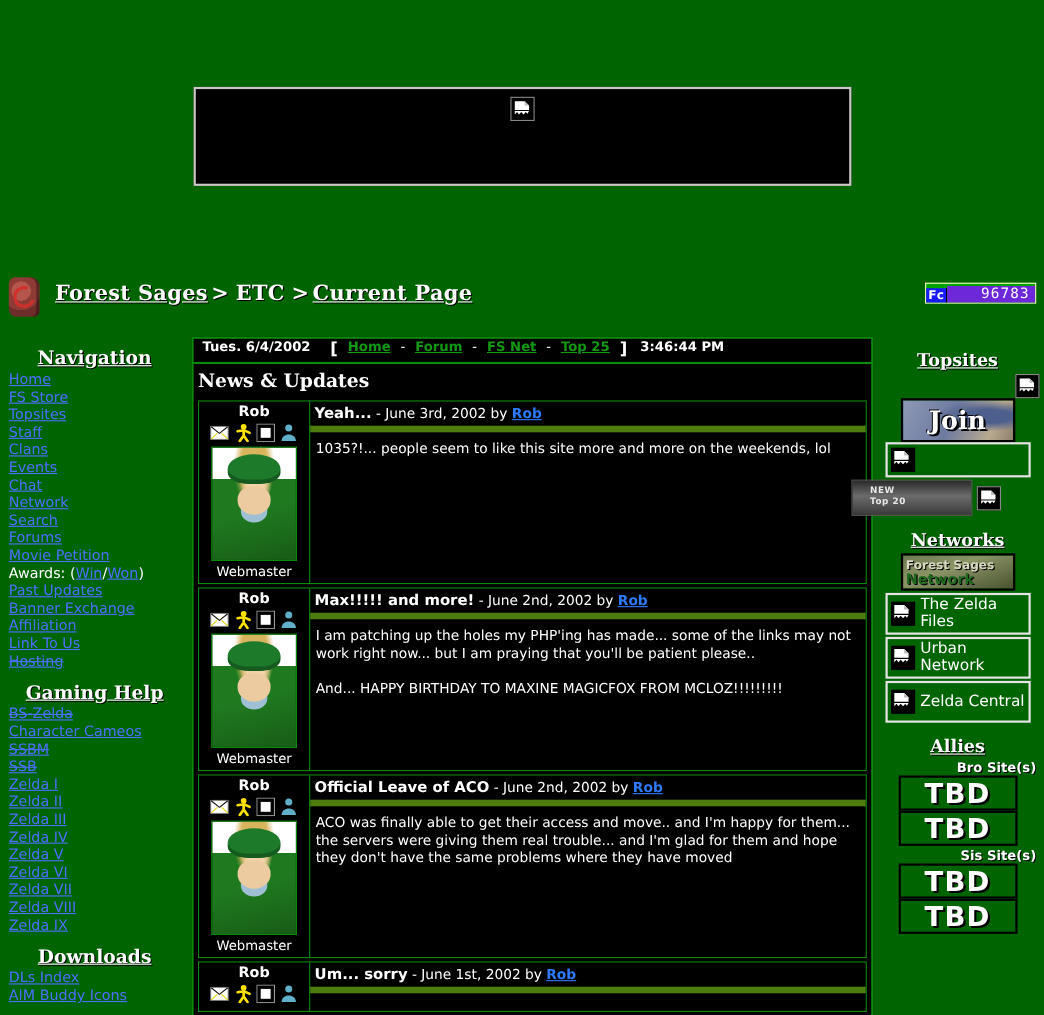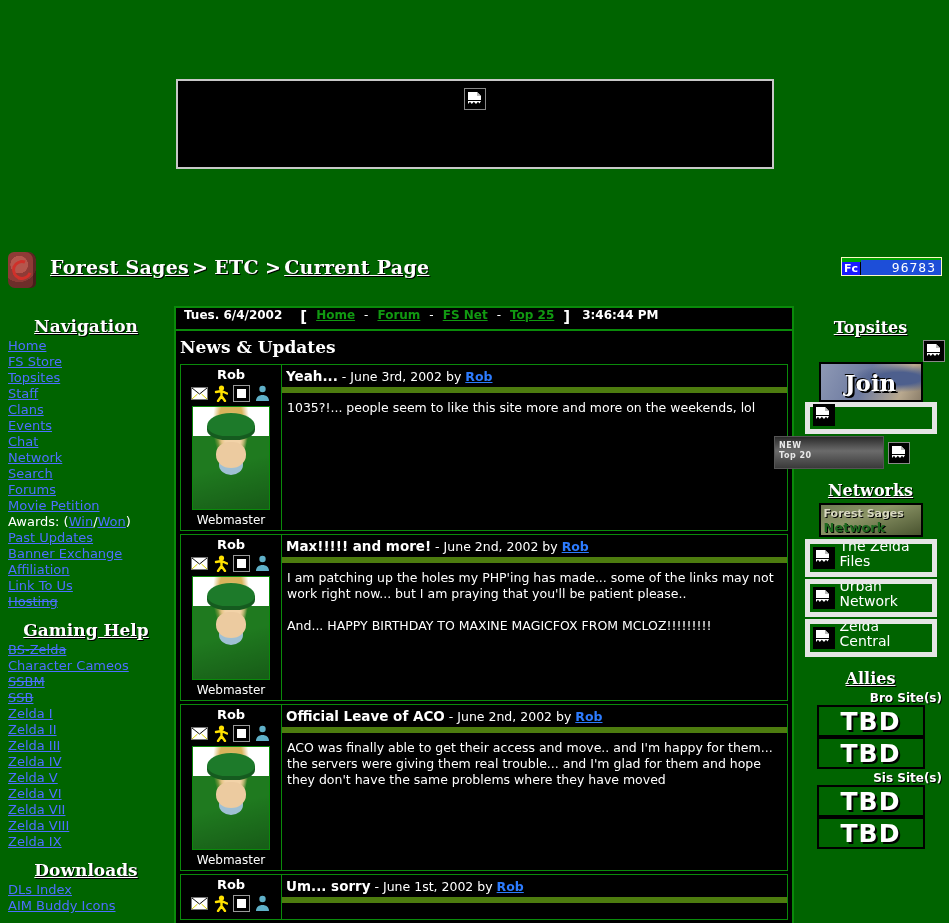--- a/index.html
+++ b/index.html
@@ -79,21 +79,21 @@
     width: 19px; background: #1a1aff; color: #fff;
     font: bold 11px "DejaVu Sans", sans-serif;
     display: flex; align-items: center; justify-content: center;
     border-right: 1px solid #000;
   }
   .counter .num {
     flex: 1; color: #fff;
     font: 13px "DejaVu Sans Mono", monospace;
     display: flex; align-items: center; justify-content: flex-end;
     padding-right: 5px; letter-spacing: 1px;
-    background: #1d4ed8;
+    background: #6d28d9;
   }
 
   
   .columns { display: flex; align-items: flex-start; width: 949px; }
   .leftcol  { width: 172px; flex: none; text-align: center; }
   .centercol{ width: 624px; flex: none; padding: 0 2px; }
   .rightcol { width: 149px; flex: none; text-align: center; }
 
   
   .sec-title {
@@ -175,22 +175,22 @@
     color: #fff; font-size: 12.5px; line-height: 16px;
     padding: 7px 5px; white-space: pre-wrap; flex: 1;
   }
 
   
   .rt-title {
     color: #fff; font-weight: bold; font-size: 16px;
     text-decoration: underline; font-family: "DejaVu Serif", serif;
     margin: 12px 0 3px; text-shadow: 1px 1px 0 #000;
   }
-  .ph-box { border: 5px solid #e5e5e5; margin: 0 auto 2px; background: transparent;
-            display: flex; align-items: flex-end; padding: 3px; }
+  .ph-box { border: 2px solid #e5e5e5; margin: 0 auto 2px; background: transparent;
+            display: flex; align-items: center; padding: 3px; }
   .ph-box .lbl { color: #fff; font-size: 14px; margin-left: 5px; text-align: left;
                  line-height: 15px; overflow: hidden; }
   .row-right { display: flex; justify-content: flex-end; }
 
   .joinbtn {
     width: 104px; height: 40px; margin: 0 auto; border: 2px solid #000;
     background:
       radial-gradient(ellipse at 78% 40%, #4d5f8d 0 20%, rgba(77,95,141,0) 45%),
       linear-gradient(115deg, #8e99b5 0%, #6d7aa0 45%, #b9a98f 80%, #8c7f6b 100%);
     display: flex; align-items: center; justify-content: center;
@@ -198,21 +198,21 @@
   .joinbtn span {
     color: #fff; font: bold 23px "DejaVu Serif", serif;
     text-shadow: 2px 2px 0 #000, -1px -1px 0 #000;
   }
   .top20 {
     width: 110px; height: 33px; border: 1px solid #555;
     background: linear-gradient(180deg,#2a2a2a 0%, #6b6b6b 45%, #3a3a3a 100%);
     position: relative; overflow: hidden;
   }
   .top20 .t1, .top20 .t2 {
-    position: absolute; left: 4px; color: #e8e8e8;
+    position: absolute; left: 16px; color: #e8e8e8;
     font: bold 8px "DejaVu Sans", sans-serif; letter-spacing: .5px;
   }
   .top20 .t1 { top: 4px; }
   .top20 .t2 { top: 14px; }
   .fsnet-banner {
     width: 104px; height: 34px; border: 2px solid #000; margin: 0 auto 2px;
     background: linear-gradient(160deg,#6e7a52 0%, #8b9466 40%, #49532f 100%);
     position: relative;
   }
   .fsnet-banner .l1, .fsnet-banner .l2 {

